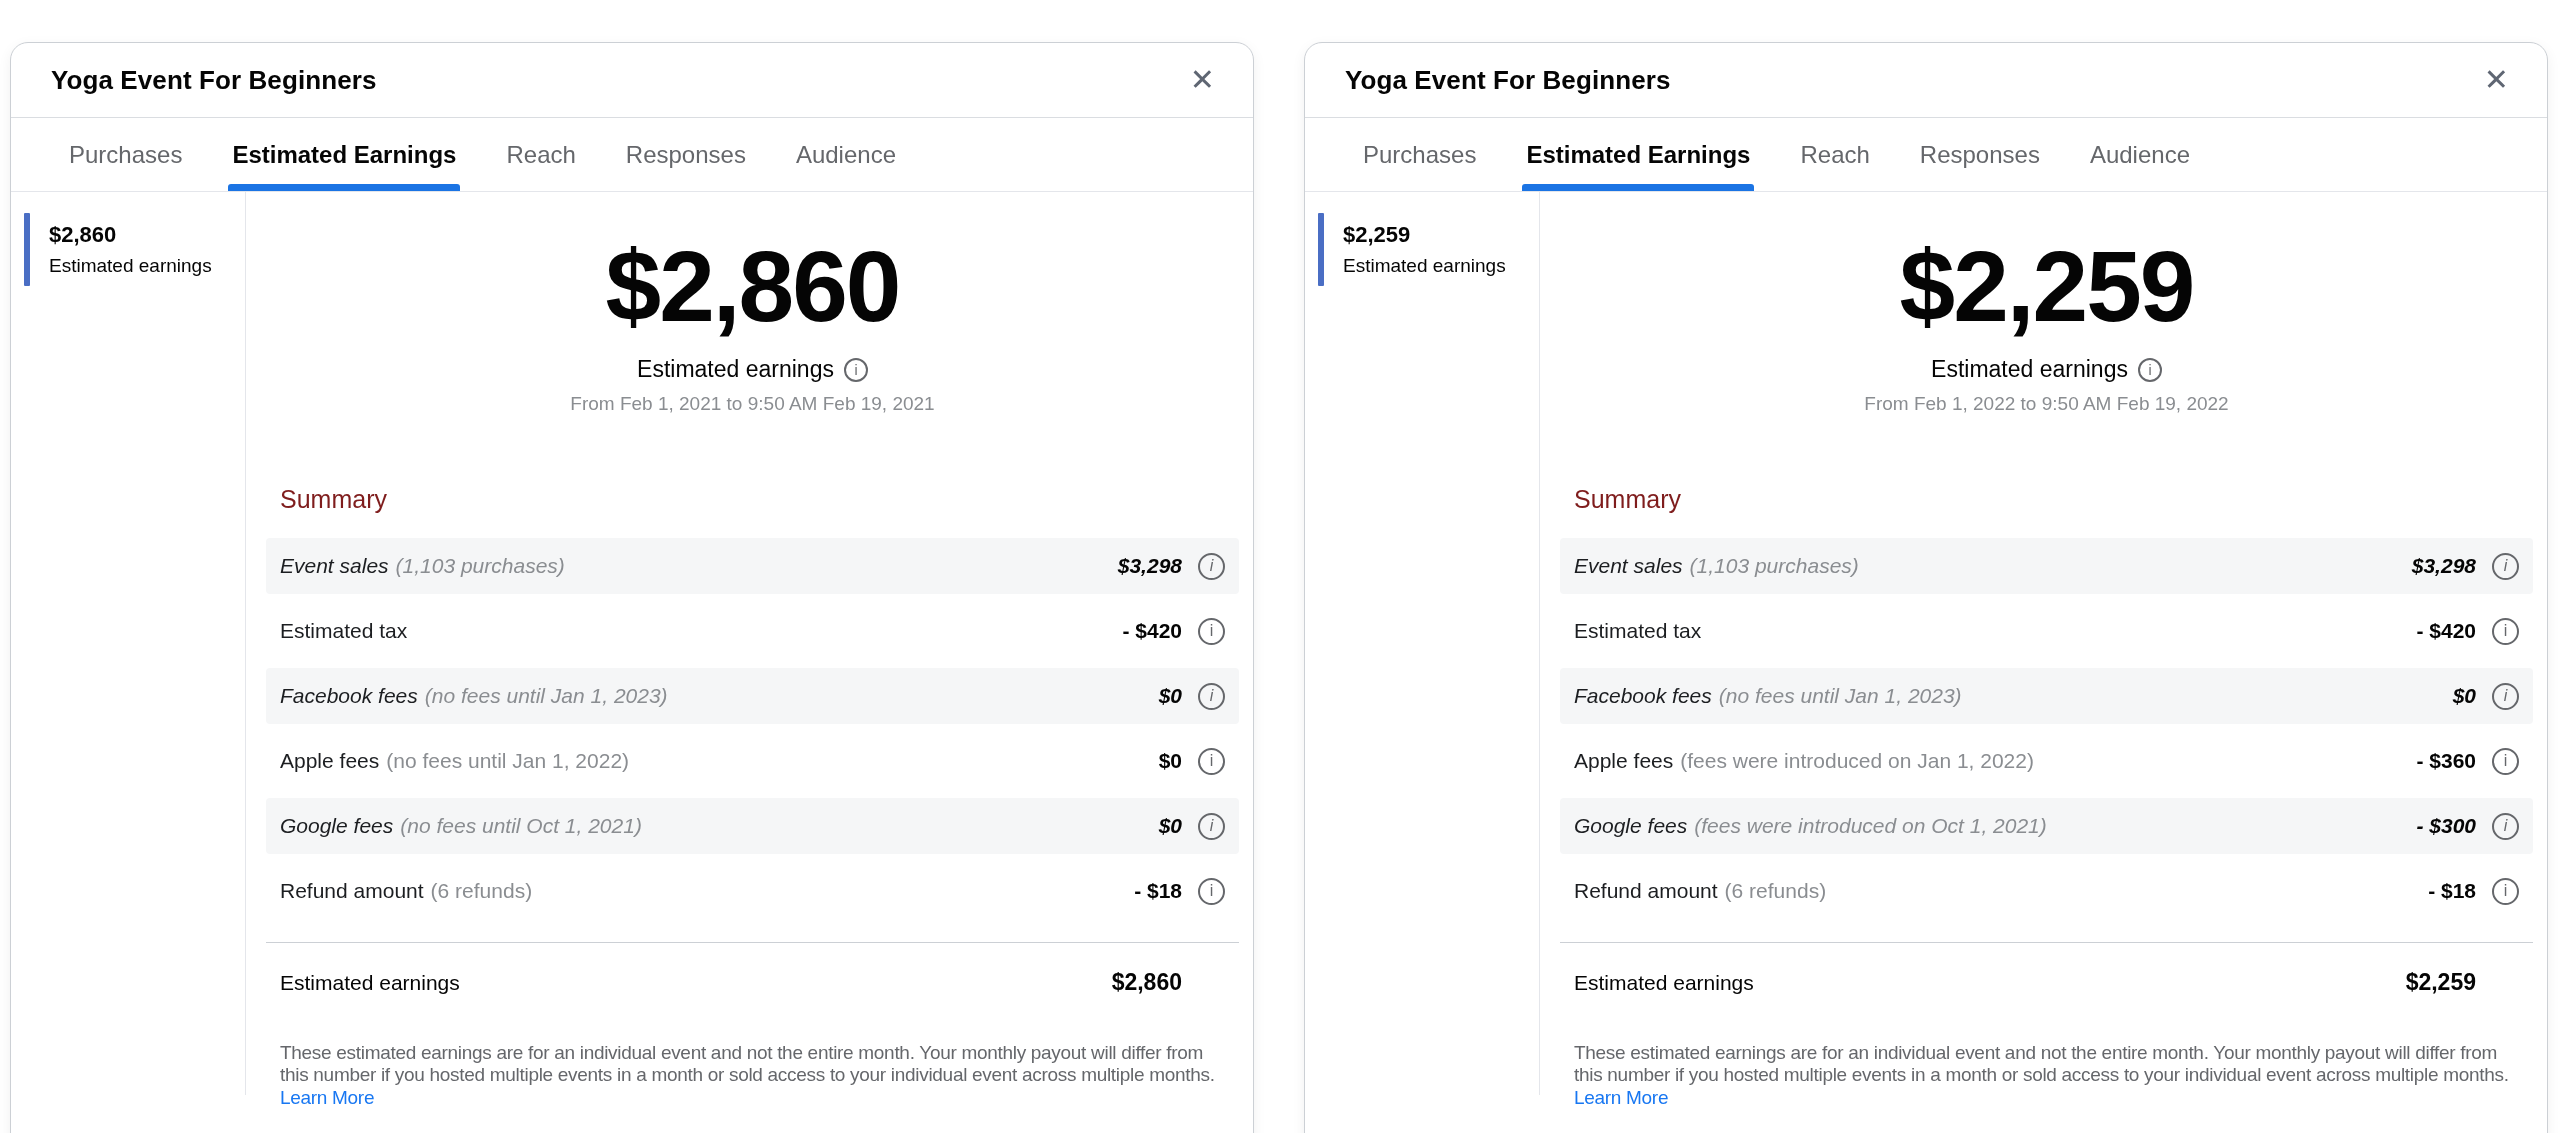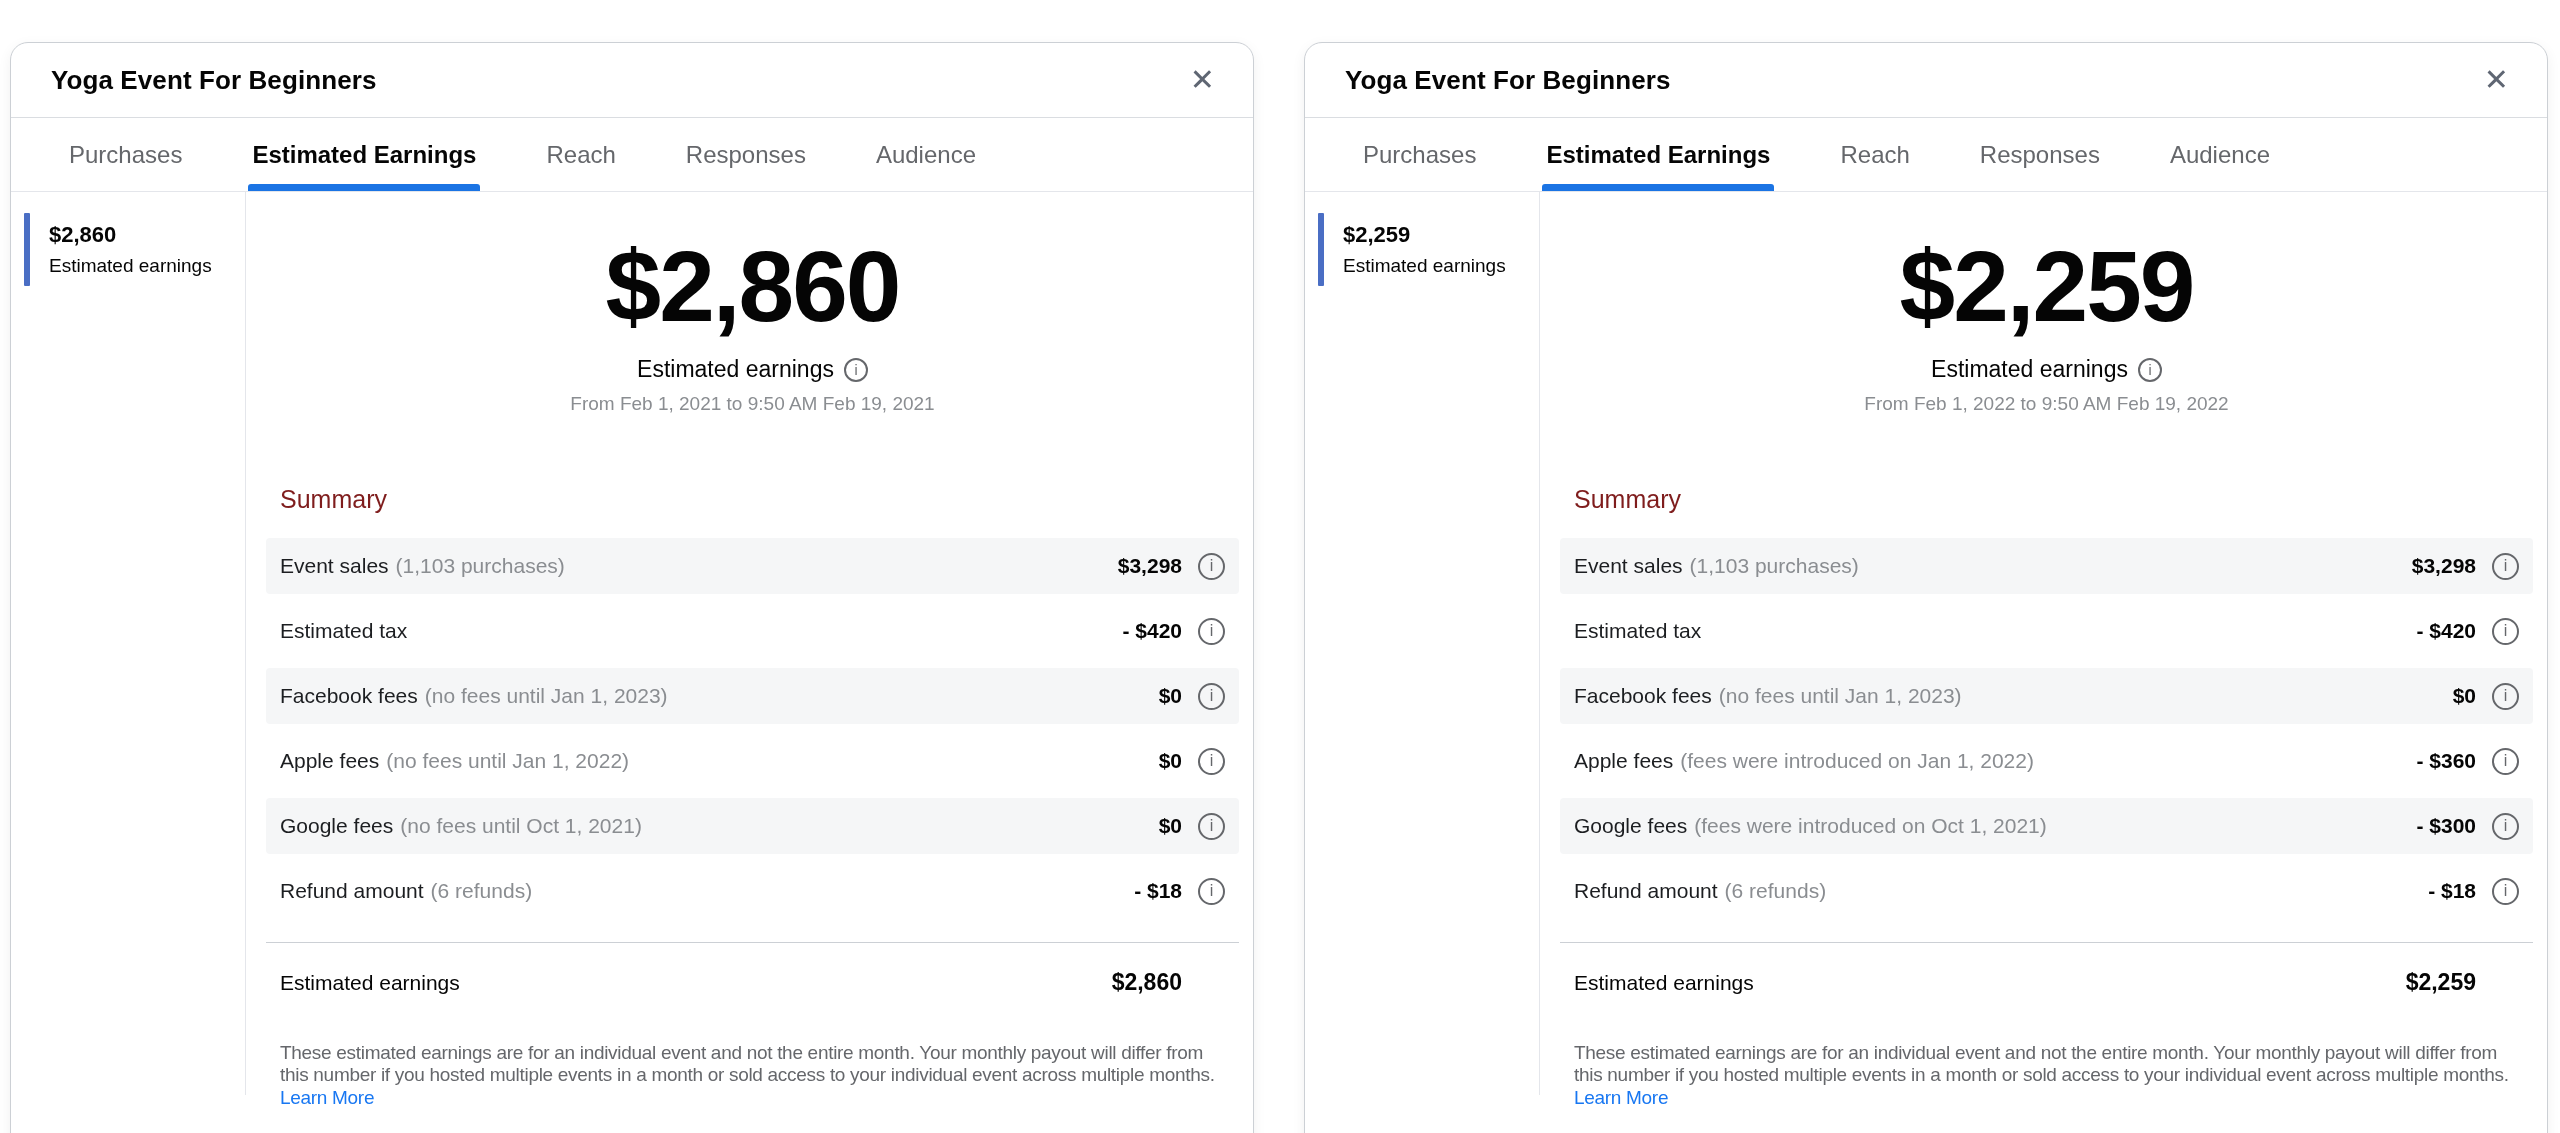--- a/index.html
+++ b/index.html
@@ -35,21 +35,21 @@
   .dlg-title { font-size: 26px; font-weight: 700; color: #050505; letter-spacing: .1px; }
   .close-btn {
     background: none; border: none; cursor: pointer;
     font-size: 30px; line-height: 1; color: #5f6673;
     font-family: inherit; padding: 4px;
   }
 
   
   .dlg-tabs {
     flex: 0 0 74px;
-    display: flex; align-items: stretch; gap: 62px;
+    display: flex; align-items: stretch; gap: 42px;
     padding: 0 54px;
     border-bottom: 1px solid #e4e6eb;
   }
   .tab {
     display: flex; align-items: center;
     font-size: 24px; color: #65676b;
     position: relative; cursor: pointer; white-space: nowrap;
     padding: 0 4px;
   }
   .tab.active { color: #050505; font-weight: 700; }
@@ -88,21 +88,21 @@
   .hero-label { font-size: 23px; color: #050505; }
   .hero-date { margin-top: 10px; font-size: 19px; color: #8a8d91; }
 
   .summary-heading { margin: 70px 14px 24px; font-size: 25px; font-weight: 400; color: #7f1d1d; }
 
   .row {
     display: flex; align-items: center;
     height: 56px; margin-bottom: 9px; padding: 0 14px;
     border-radius: 4px;
   }
-  .row.alt { background: #f5f6f7; }
+  .row.alt { background: #f5f6f7; font-style: italic; }
   .row-label { font-size: 21px; color: #1c1e21; }
   .row-note  { font-size: 21px; color: #8a8d91; margin-left: 7px; text-align: right; }
   .row-value { margin-left: auto; font-size: 21px; font-weight: 700; color: #050505; }
 
   .info-icon {
     width: 27px; height: 27px; flex: 0 0 auto;
     border: 2px solid #65676b; border-radius: 50%;
     color: #65676b; font-size: 16px; font-weight: 400;
     display: inline-flex; align-items: center; justify-content: center;
     margin-left: 16px; cursor: pointer;

